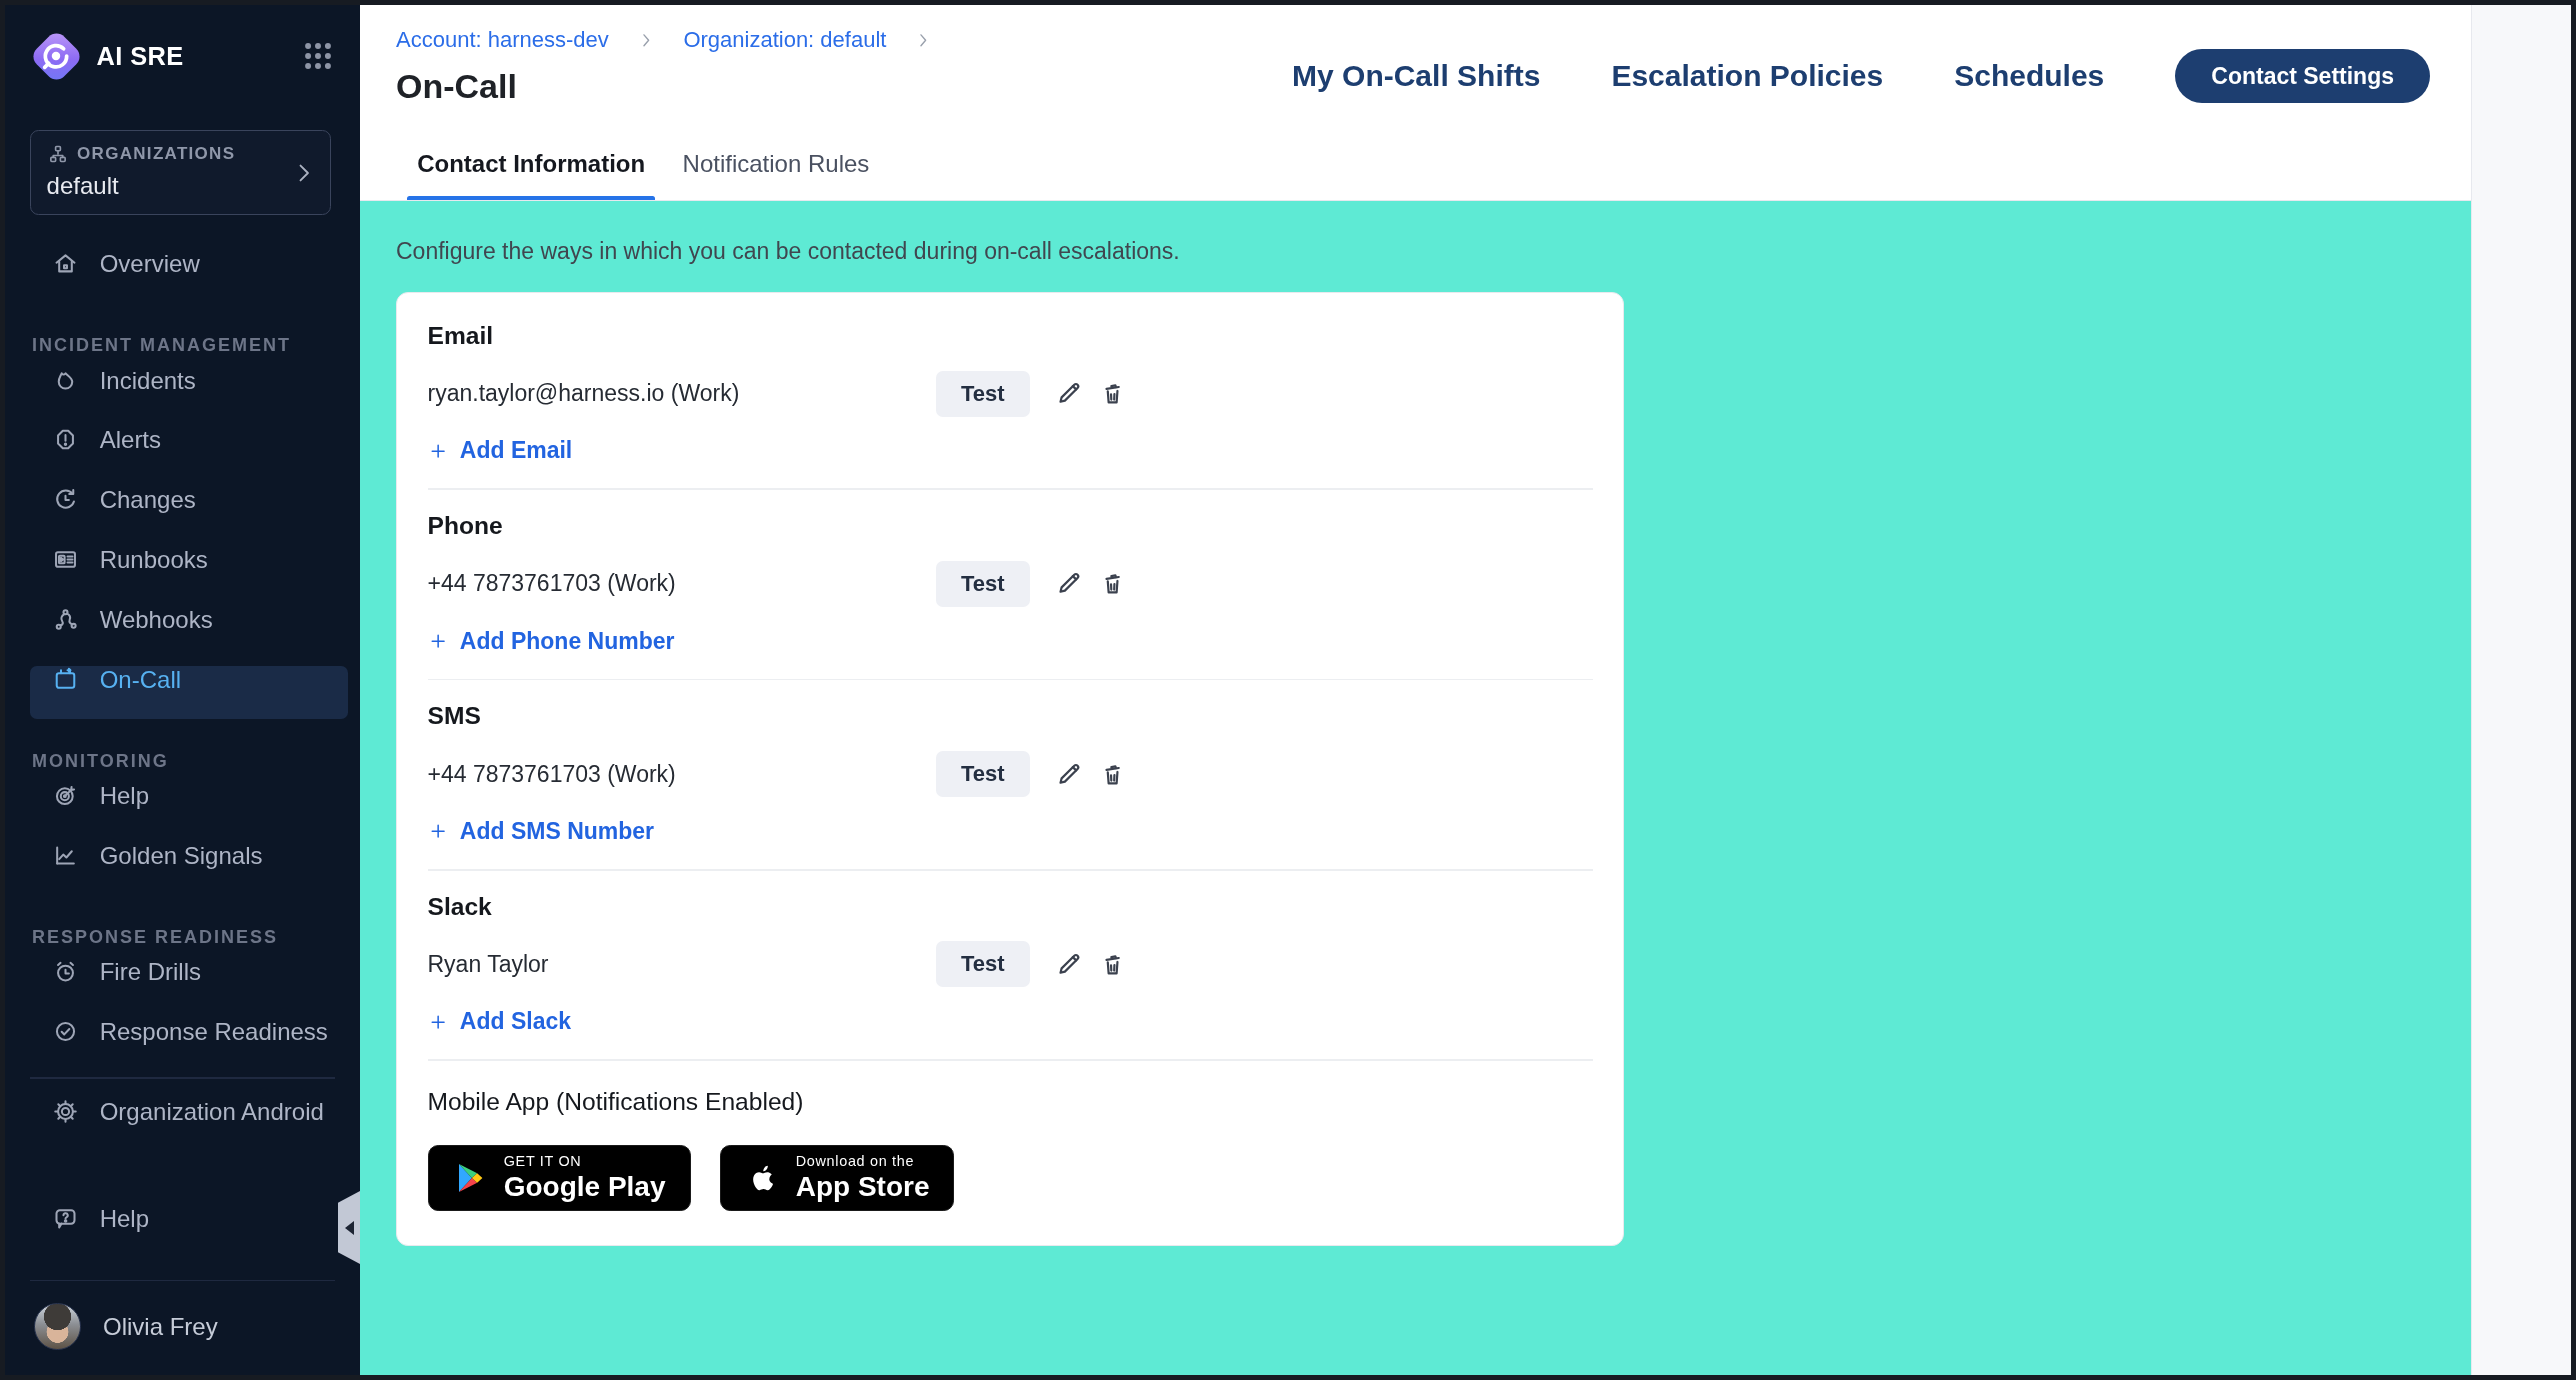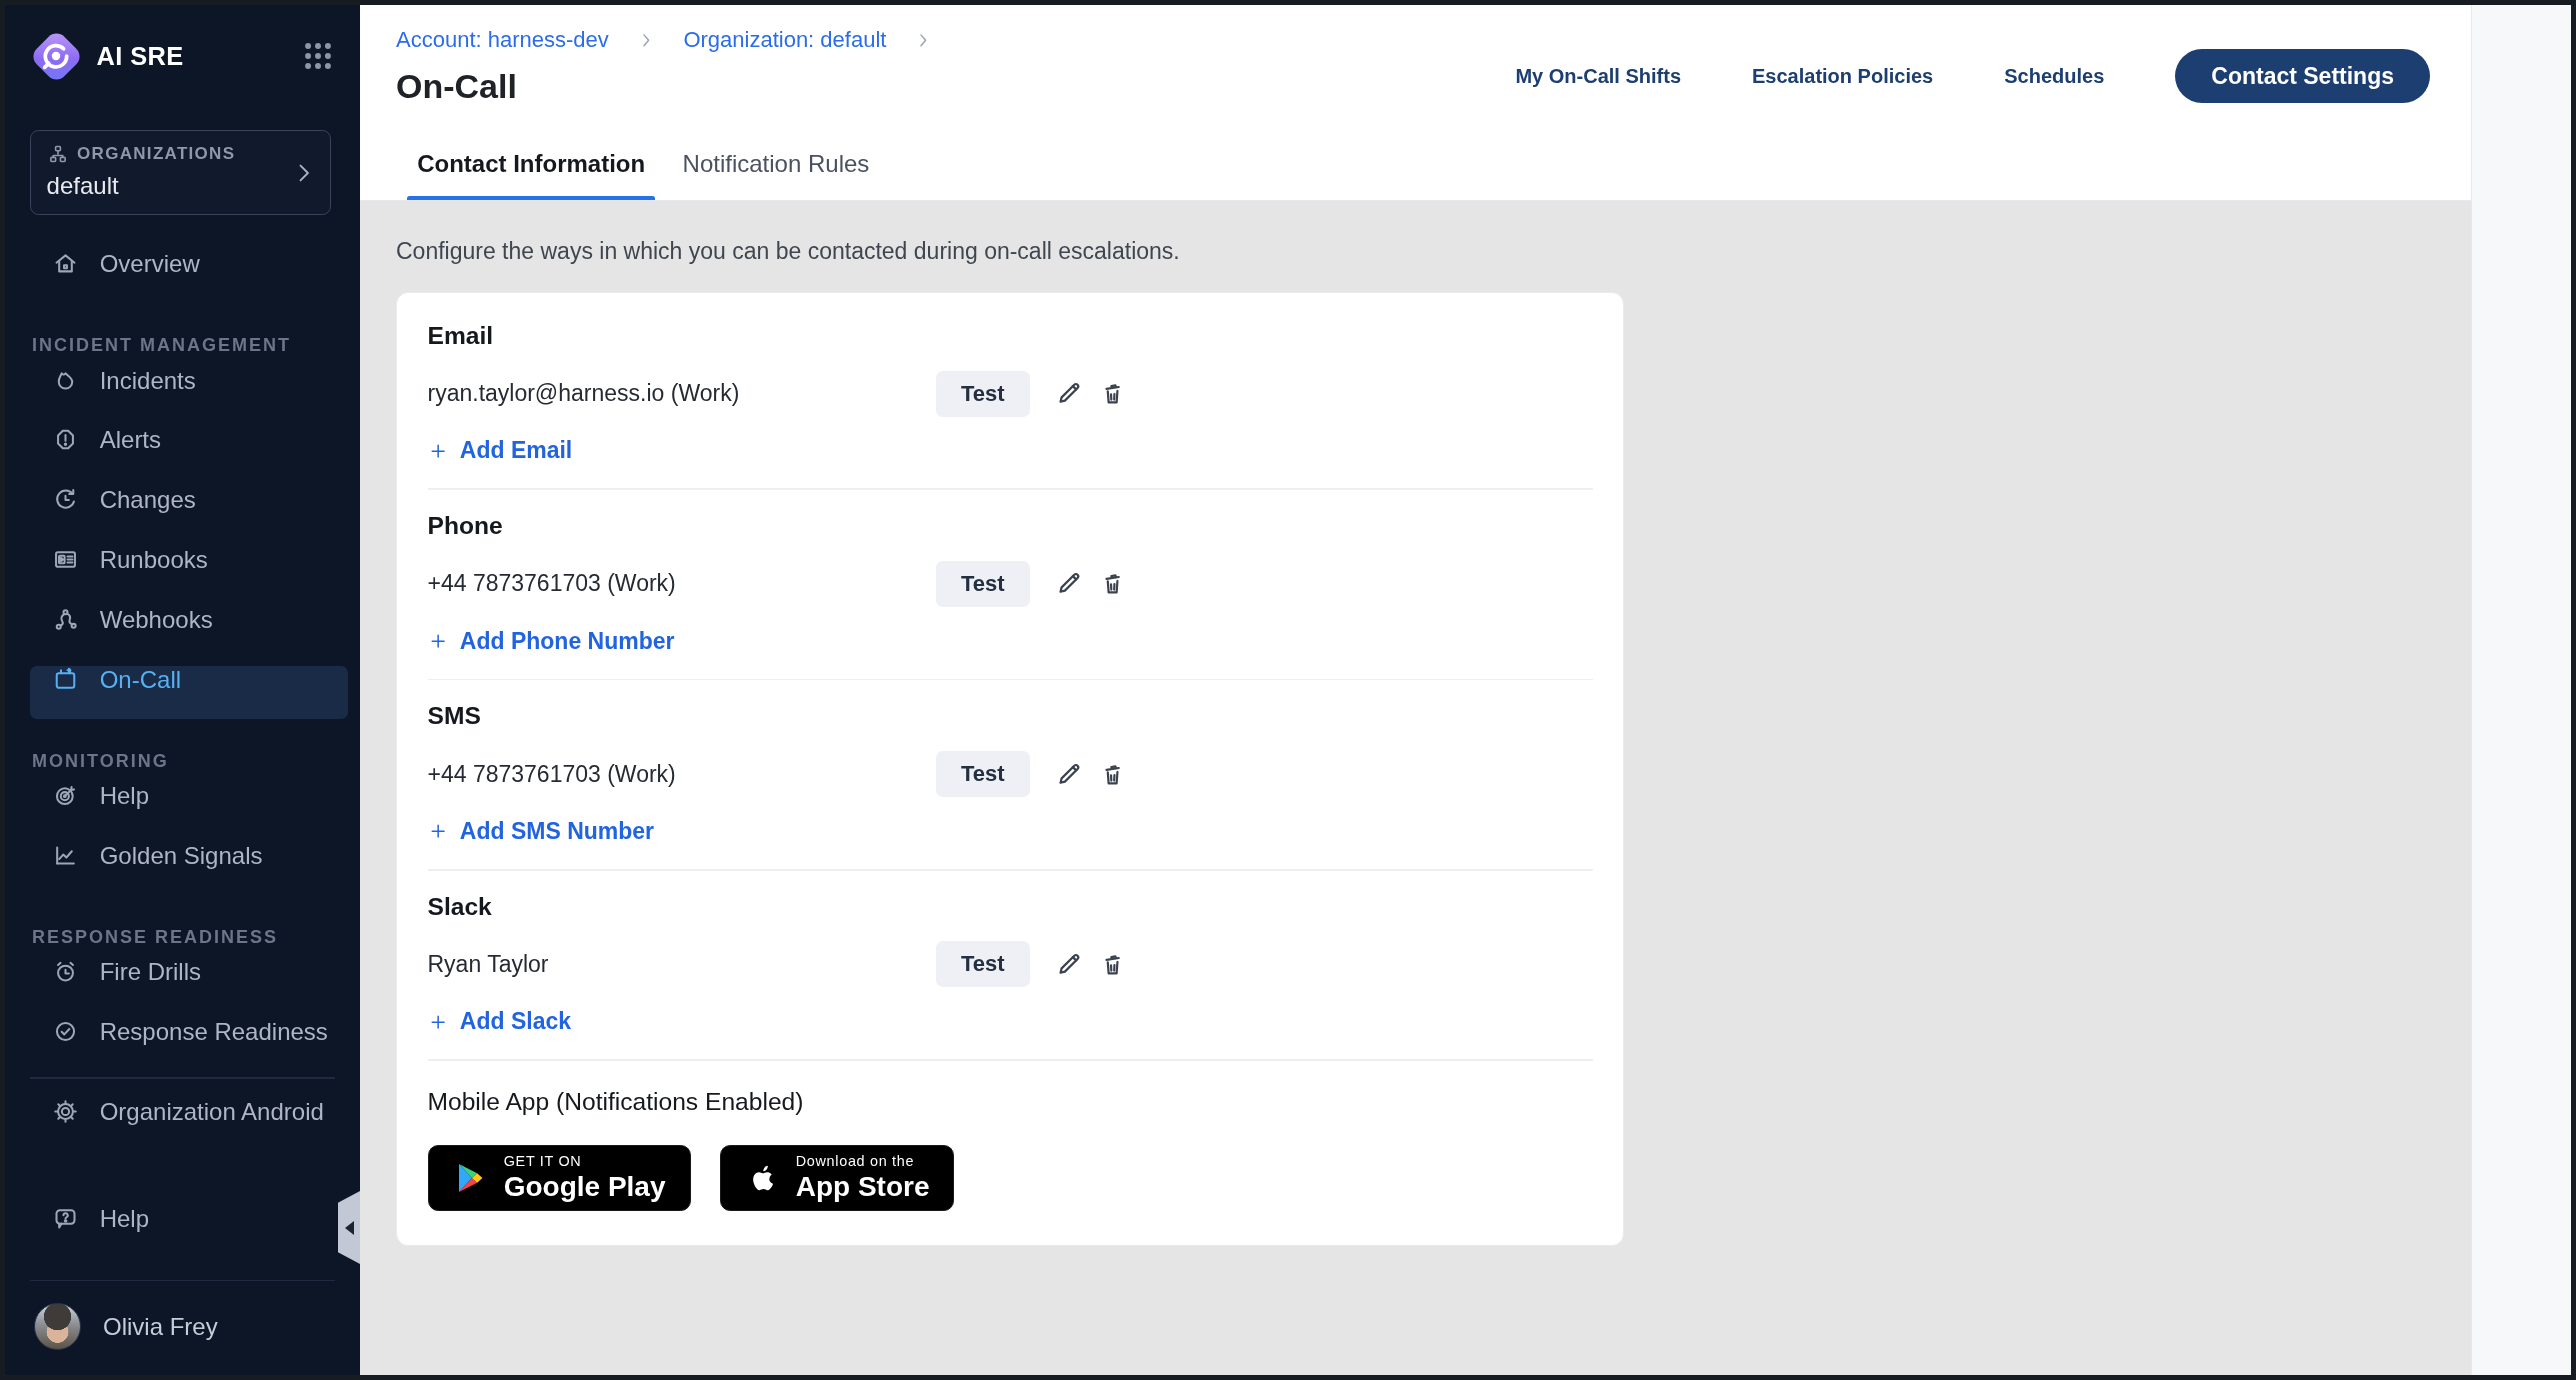--- a/index.html
+++ b/index.html
@@ -44,29 +44,29 @@
   .collapse-handle { position:absolute; right:0; top:1186px; width:22px; height:73px; background:#c2c8d5; clip-path:polygon(100% 0, 0 16%, 0 84%, 100% 100%); cursor:pointer; }
   .collapse-handle::after { content:""; position:absolute; top:50%; left:6.8px; transform:translateY(-50%); border-top:7.6px solid transparent; border-bottom:7.6px solid transparent; border-right:9.3px solid #1c2433; }
 
   
   .main { flex:1 1 auto; min-width:0; display:flex; flex-direction:column; }
   header.topbar { position:relative; background:#ffffff; height:123px; flex:0 0 123px; padding:22px 41px 0 36px; }
   .breadcrumb { display:flex; align-items:center; gap:28px; font-size:22px; color:#2b6de8; }
   .crumb { cursor:pointer; }
   .page-title { margin-top:13.5px; font-size:34px; font-weight:700; color:#1f2227; }
   .top-nav { position:absolute; right:41px; top:44px; display:flex; align-items:center; gap:71px; }
-  .top-link { font-size:20px; font-weight:700; color:#1d3e70; cursor:pointer; white-space:nowrap; }
+  .top-link { font-size:30px; font-weight:700; color:#1d3e70; cursor:pointer; white-space:nowrap; }
   .top-pill { background:#1d3e70; color:#ffffff; font-size:23px; font-weight:700; height:54px; padding:0 36px; border-radius:27px; display:flex; align-items:center; cursor:pointer; white-space:nowrap; }
 
   .tabbar { background:#ffffff; border-bottom:1.7px solid #e7e9ee; height:73px; flex:0 0 73px; display:flex; gap:17px; padding-left:47px; }
   .tab { position:relative; display:flex; align-items:center; padding:0 10.2px; font-size:24px; color:#4a5161; cursor:pointer; }
   .tab.active { color:#15181f; font-weight:700; }
   .tab.active::after { content:""; position:absolute; left:0; right:0; bottom:0; height:4.2px; background:#2673e8; border-radius:2.5px 2.5px 0 0; }
 
-  .content { flex:1 1 auto; background:#e5e5e5; padding:37px 0 0 36px; overflow:hidden; }
+  .content { flex:1 1 auto; background:#5eead4; padding:37px 0 0 36px; overflow:hidden; }
   .page-desc { font-size:23px; color:#40464f; margin-bottom:27px; }
 
   .card { width:1228px; background:#ffffff; border:1.7px solid #e8eaee; border-radius:12px; padding:6.8px 30.5px 34px 30.5px; }
   .csection { padding:22px 0 24px; }
   .csection-title { font-size:24.6px; font-weight:700; color:#15181d; }
   .crow { display:flex; align-items:center; height:47px; margin-top:20.3px; }
   .crow-value { font-size:23px; color:#262b33; width:508px; flex:0 0 508px; }
   .test-btn { height:46px; padding:0 25.4px; background:#eef0f5; border:none; border-radius:6.8px; font-family:inherit; font-size:22px; font-weight:700; color:#242f41; cursor:pointer; margin-right:20.3px; }
   .icon-btn { width:37px; height:37px; display:flex; align-items:center; justify-content:center; background:none; border:none; cursor:pointer; color:#3b414e; margin-right:6.8px; }
   .add-link { margin-top:20.3px; display:inline-flex; align-items:center; gap:12px; color:#2264e0; font-size:23px; font-weight:600; cursor:pointer; }

